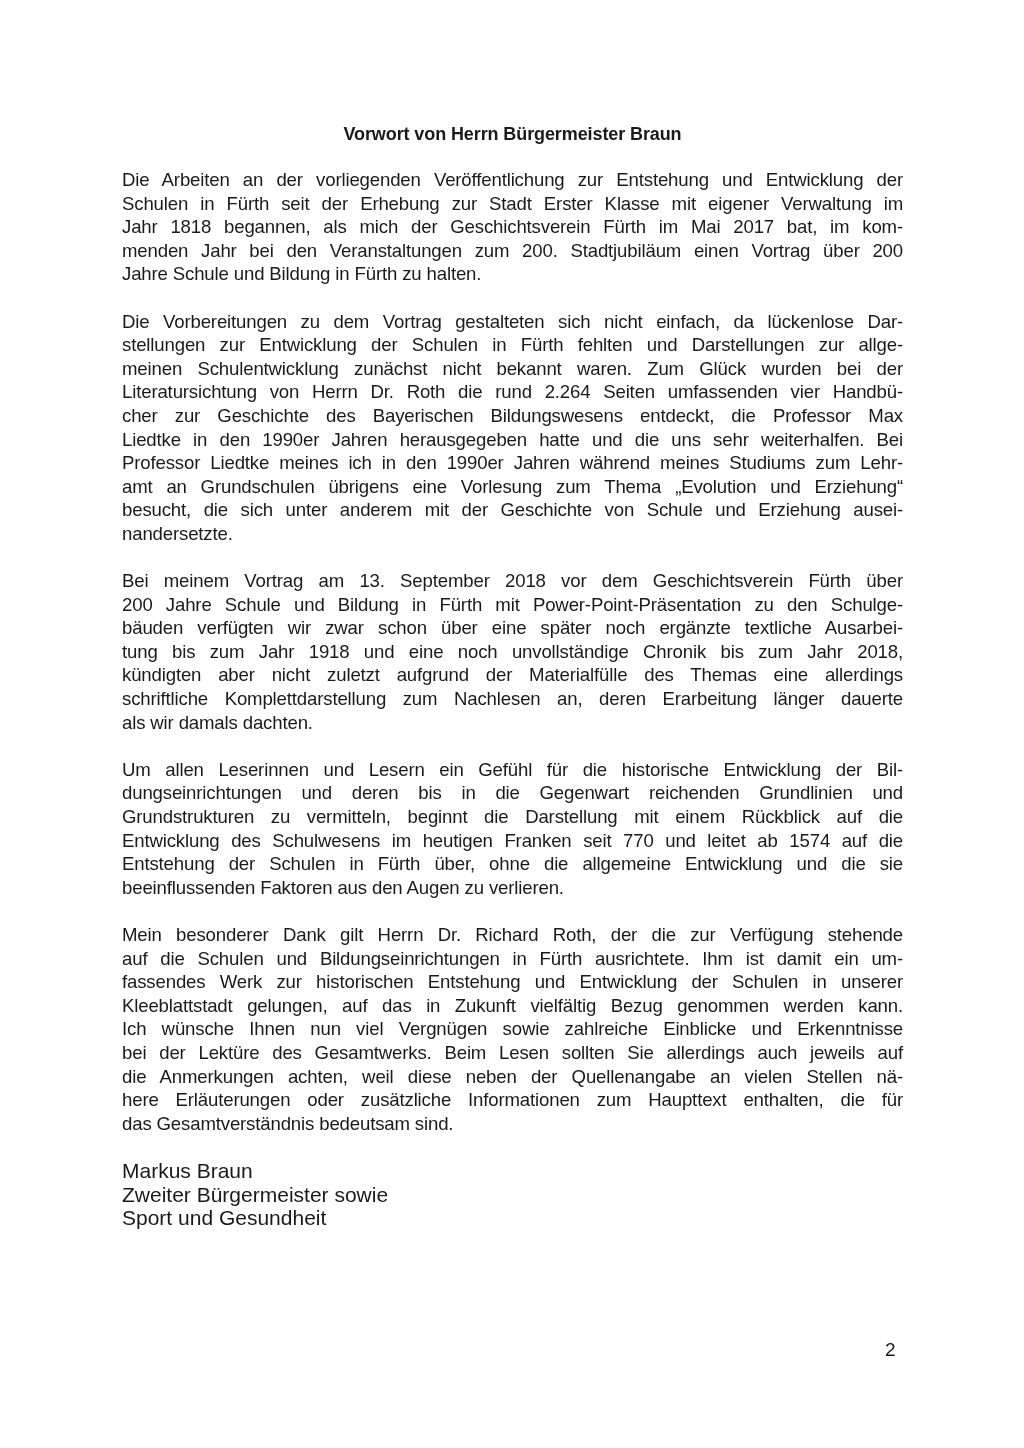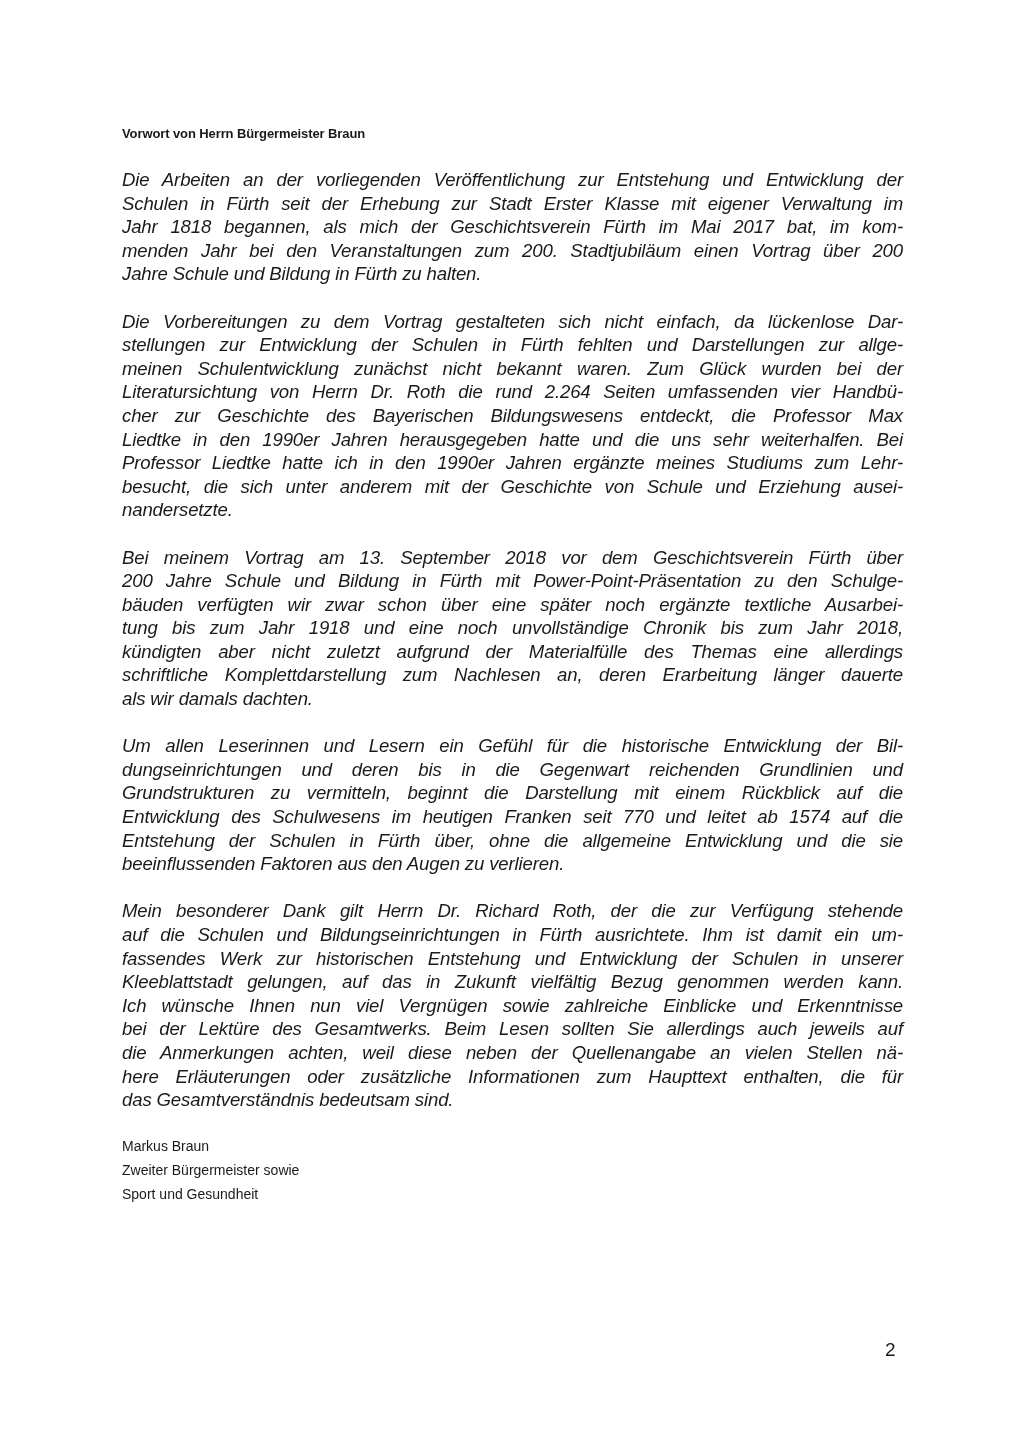--- a/index.html
+++ b/index.html
@@ -15,46 +15,46 @@
       font-family: "Liberation Sans", sans-serif;
       color: #1a1a1a;
     }
     .page {
       position: absolute;
       left: 122px;
       top: 122px;
       width: 781px;
     }
     .heading {
-      font-size: 13px;
+      font-size: 18px;
       font-weight: bold;
       line-height: 24px;
       margin: 0 0 22px 0;
       letter-spacing: -0.1px;
+      text-align: center;
     }
     .para {
       font-size: 18.6px;
       line-height: 23.6px;
       text-align: justify;
       margin: 0 0 23.6px 0;
       letter-spacing: -0.15px;
       hyphens: manual;
-      font-style: italic;
     }
     .para .ln {
       display: block;
       text-align: justify;
       text-align-last: justify;
       white-space: nowrap;
     }
     .para .ln.last {
       text-align-last: left;
     }
     .signature {
-      font-size: 14px;
+      font-size: 21px;
       line-height: 23.6px;
       margin-top: 0;
     }
     .signature div {
       white-space: nowrap;
     }
     .page-number {
       position: absolute;
       left: 885px;
       top: 1338px;
@@ -76,21 +76,22 @@
     <span class="ln last">Jahre Schule und Bildung in Fürth zu halten.</span>
   </div>
 
   <div class="para">
     <span class="ln">Die Vorbereitungen zu dem Vortrag gestalteten sich nicht einfach, da lückenlose Dar-</span>
     <span class="ln">stellungen zur Entwicklung der Schulen in Fürth fehlten und Darstellungen zur allge-</span>
     <span class="ln">meinen Schulentwicklung zunächst nicht bekannt waren. Zum Glück wurden bei der</span>
     <span class="ln">Literatursichtung von Herrn Dr. Roth die rund 2.264 Seiten umfassenden vier Handbü-</span>
     <span class="ln">cher zur Geschichte des Bayerischen Bildungswesens entdeckt, die Professor Max</span>
     <span class="ln">Liedtke in den 1990er Jahren herausgegeben hatte und die uns sehr weiterhalfen. Bei</span>
-    <span class="ln">Professor Liedtke hatte ich in den 1990er Jahren ergänzte meines Studiums zum Lehr-</span>
+    <span class="ln">Professor Liedtke meines ich in den 1990er Jahren während meines Studiums zum Lehr-</span>
+    <span class="ln">amt an Grundschulen übrigens eine Vorlesung zum Thema „Evolution und Erziehung“</span>
     <span class="ln">besucht, die sich unter anderem mit der Geschichte von Schule und Erziehung ausei-</span>
     <span class="ln last">nandersetzte.</span>
   </div>
 
   <div class="para">
     <span class="ln">Bei meinem Vortrag am 13. September 2018 vor dem Geschichtsverein Fürth über</span>
     <span class="ln">200 Jahre Schule und Bildung in Fürth mit Power-Point-Präsentation zu den Schulge-</span>
     <span class="ln">bäuden verfügten wir zwar schon über eine später noch ergänzte textliche Ausarbei-</span>
     <span class="ln">tung bis zum Jahr 1918 und eine noch unvollständige Chronik bis zum Jahr 2018,</span>
     <span class="ln">kündigten aber nicht zuletzt aufgrund der Materialfülle des Themas eine allerdings</span>

